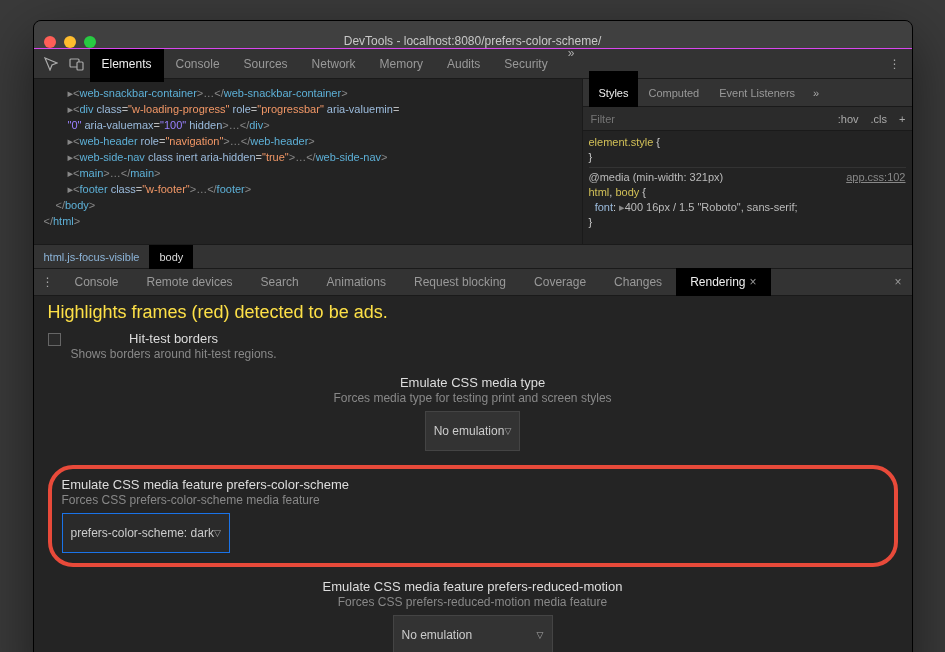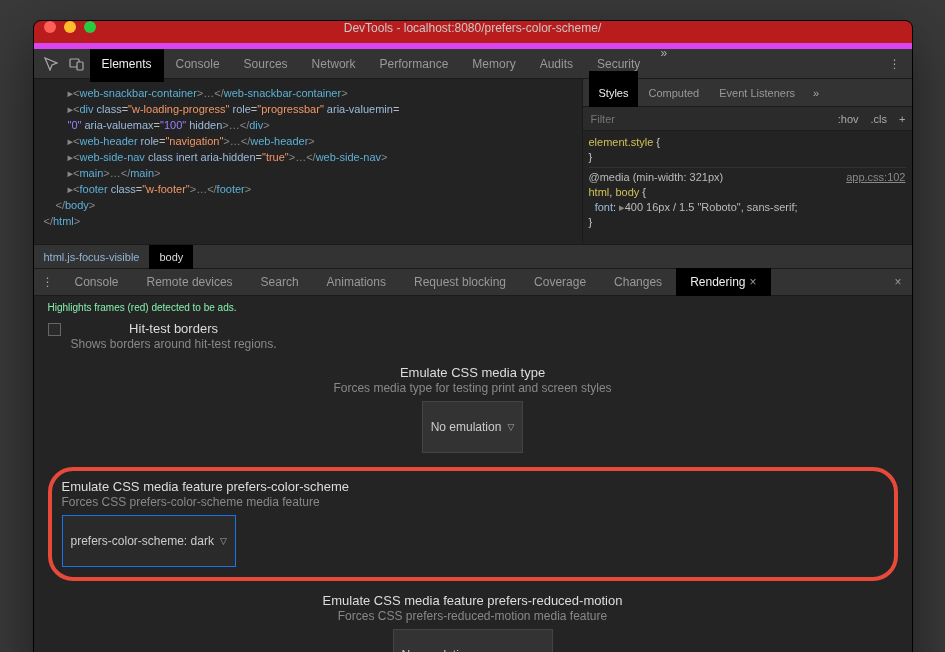--- a/index.html
+++ b/index.html
@@ -1,18 +1,18 @@
 <!DOCTYPE html>
 <html><head>
 <meta charset="utf-8">
 <style>
 * { margin:0; padding:0; box-sizing:border-box; font-family:-apple-system,BlinkMacSystemFont,"Segoe UI",sans-serif; }
 body { background:#3a3a3a; display:flex; align-items:flex-start; justify-content:center; padding:20px 0 80px; }
 .window { width:880px; background:#242424; border-radius:8px; box-shadow:0 20px 60px rgba(0,0,0,.5); overflow:hidden; border:1px solid #000; }
-.titlebar { height:28px; background:#b91c1c; display:flex; align-items:flex-start; position:relative; border-bottom:6px solid #d946ef; }
+.titlebar { height:28px; background:#404040; display:flex; align-items:flex-end; position:relative; border-bottom:1px solid #d946ef; }
 .traffic { display:flex; gap:8px; margin-left:10px; }
 .dot { width:12px; height:12px; border-radius:50%; }
 .dot.r{background:#ff5f57}.dot.y{background:#ffbd2e}.dot.g{background:#28ca42}
 .title { position:absolute; left:0; right:0; text-align:center; font-size:12px; color:#c8c8c8; pointer-events:none; }
 .toolbar { height:30px; background:#333; display:flex; align-items:center; border-bottom:1px solid #1a1a1a; padding:0 4px; font-size:12px; }
 .ico { width:26px; height:26px; display:flex; align-items:center; justify-content:center; color:#aaa; cursor:pointer; }
 .tabs { display:flex; flex:1; }
 .tab { padding:3px 12px; line-height:30px; color:#999; cursor:pointer; }
 .tab.active { background:#000; color:#eee; }
 .more { color:#aaa; padding:0 8px; cursor:pointer; }
@@ -37,22 +37,22 @@
 .dtab { padding:0 14px; line-height:28px; color:#999; cursor:pointer; display:flex; align-items:center; gap:4px; }
 .dtab.active{ background:#000; color:#eee; }
 .dtab .x{ font-size:12px; color:#999; cursor:pointer; }
 .drawer-close{ margin-left:auto; padding:0 10px; color:#999; cursor:pointer; }
 .rendering { background:#242424; padding:6px 14px 18px; font-size:12px; }
 .row { margin:8px 0 14px;text-align:center; }
 .chk-row { display:flex; gap:10px; align-items:flex-start; }
 .chk { width:13px; height:13px; border:1px solid #666; background:#2a2a2a; margin-top:2px; cursor:pointer; }
 .lbl { color:#ddd; font-size:13px; }
 .desc { color:#888; font-size:12px; margin-top:1px; }
-.faded { color:#86efac; font-size:10px; }
-.select { display:inline-flex; align-items:center; background:#333; border:1px solid #444; color:#ccc; font-size:12px; padding:18px 8px; margin-top:6px; cursor:pointer; gap:6px; }
+.faded { color:#fde047; font-size:18px; }
+.select { display:inline-flex; align-items:center; background:#333; border:1px solid #444; color:#ccc; font-size:12px; padding:12px 8px; margin-top:6px; cursor:pointer; gap:0; }
 .select.hl { border:1px solid #1a73e8; background:#2a2a2a; }
 .chev { font-size:9px; color:#aaa; }
 .highlight { border:4px solid #e84a3a; border-radius:25px; padding:8px 10px 10px; margin:6px 0 12px; }
 svg{display:block}
 </style>
 </head>
 <body>
 
 <div class="window">
 
@@ -75,21 +75,20 @@
       <svg width="16" height="14" viewBox="0 0 16 14">
           <rect x="1" y="2" width="9" height="8" rx="1" fill="none" stroke="#aaa" stroke-width="1.2"></rect>
           <rect x="8" y="5" width="6" height="8" rx="1" fill="#333" stroke="#aaa" stroke-width="1.2"></rect>
         </svg>
     </div>
     <div class="tabs">
       <div class="tab active">Elements</div>
       <div class="tab">Console</div>
       <div class="tab">Sources</div>
       <div class="tab">Network</div>
-      <div class="tab">Performance</div>
       <div class="tab">Memory</div>
       <div class="tab">Audits</div>
       <div class="tab">Security</div>
       <div class="more">»</div>
     </div>
     <div class="kebab">⋮</div>
   </div>
 
   <div class="main">
     <div class="dom">

